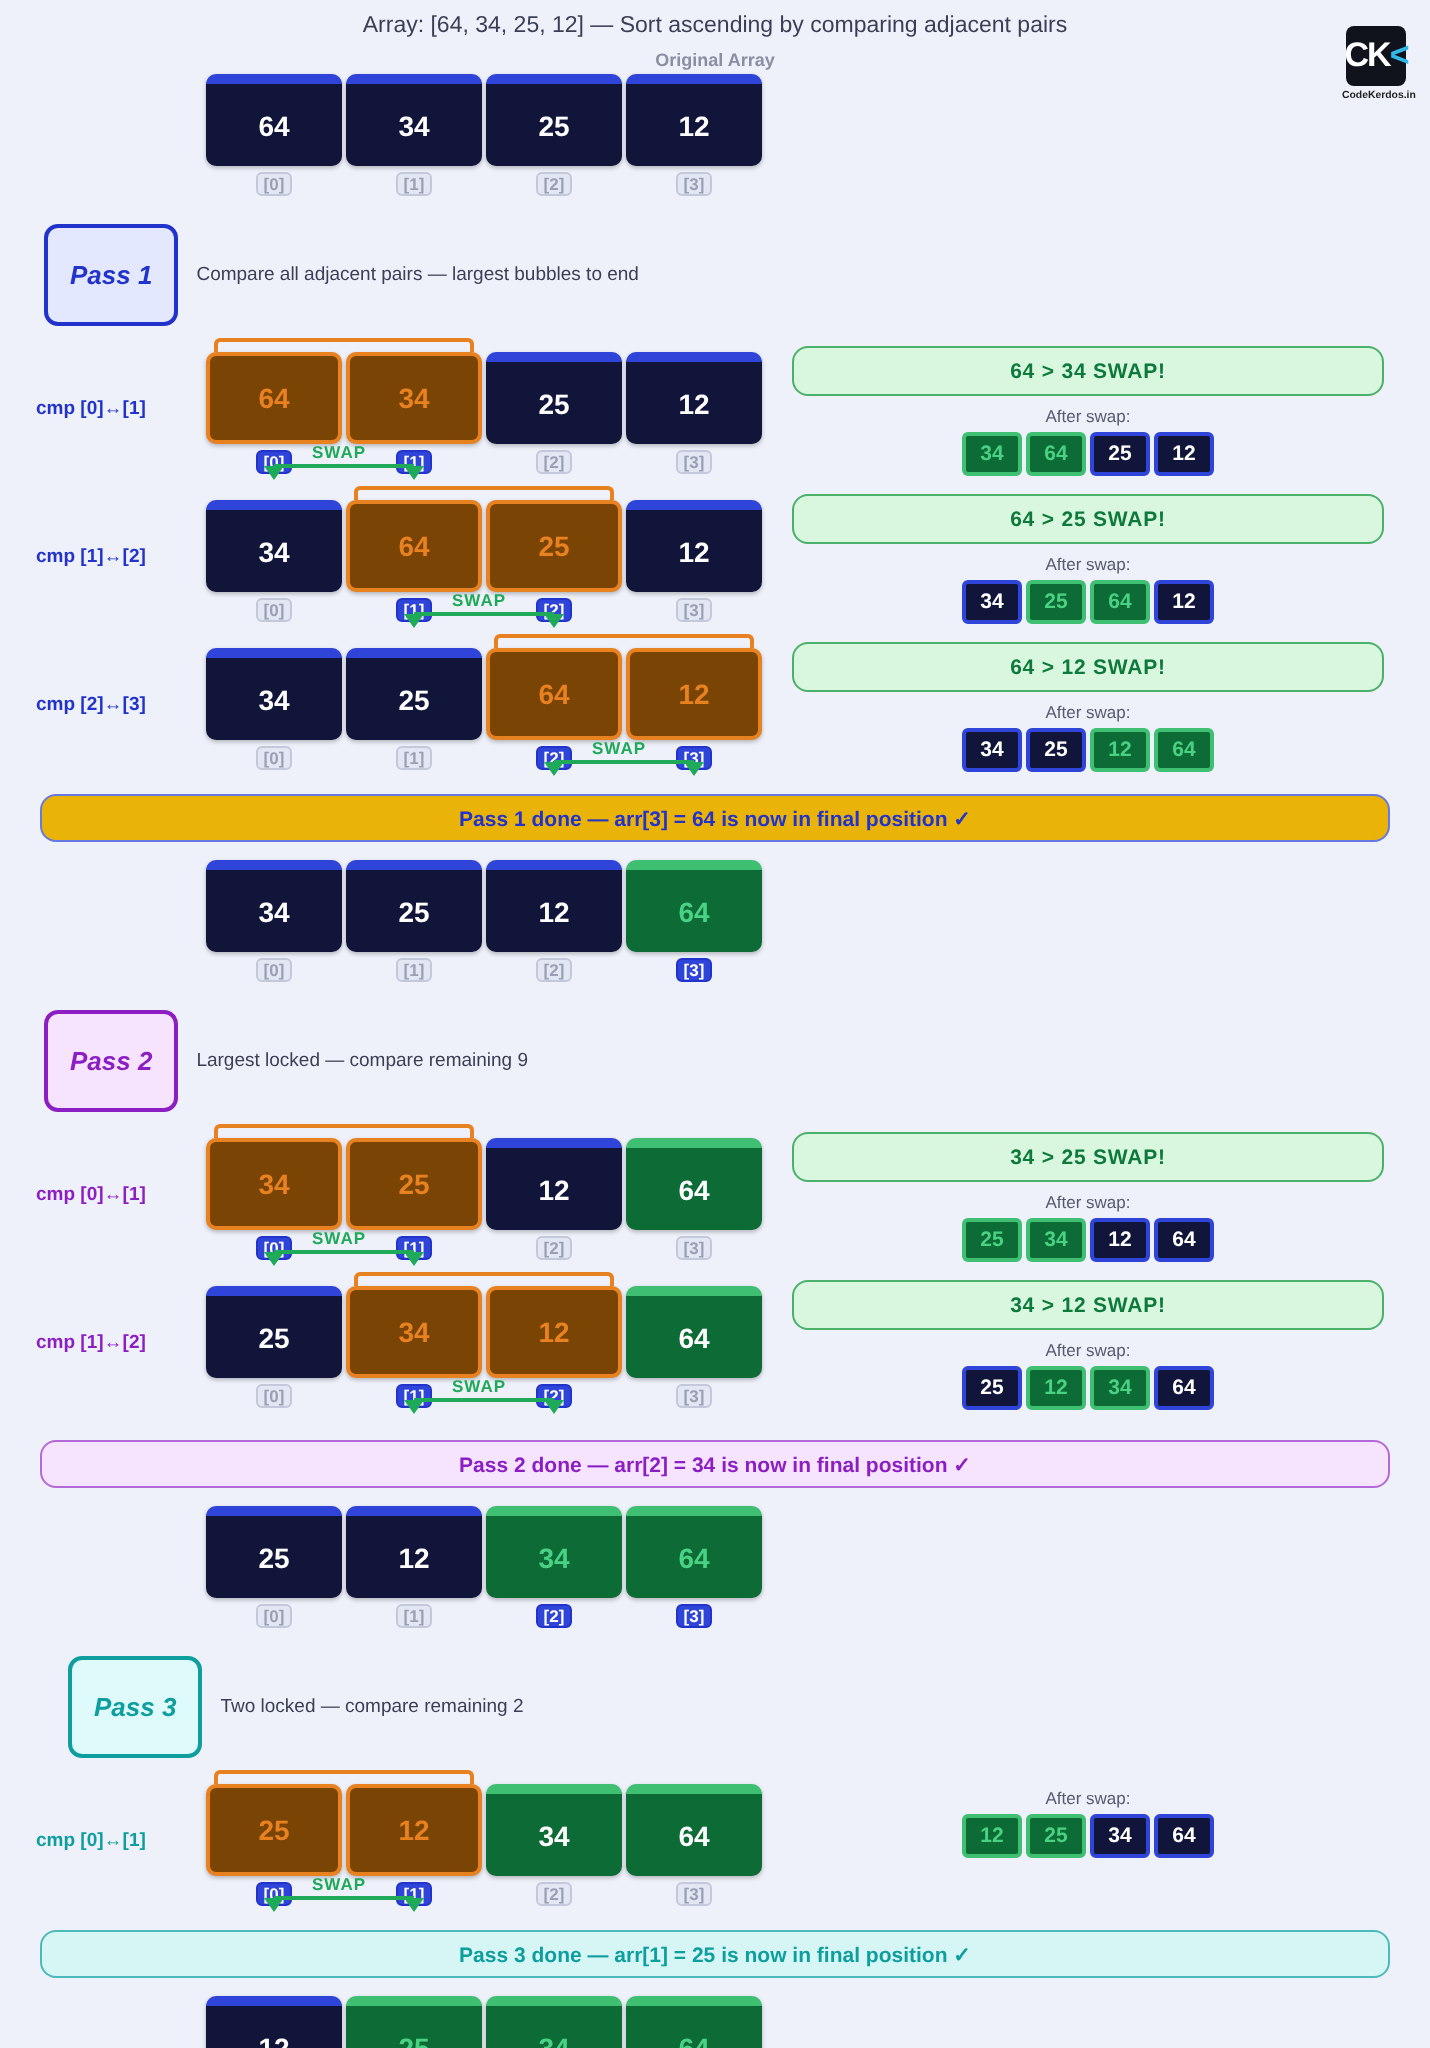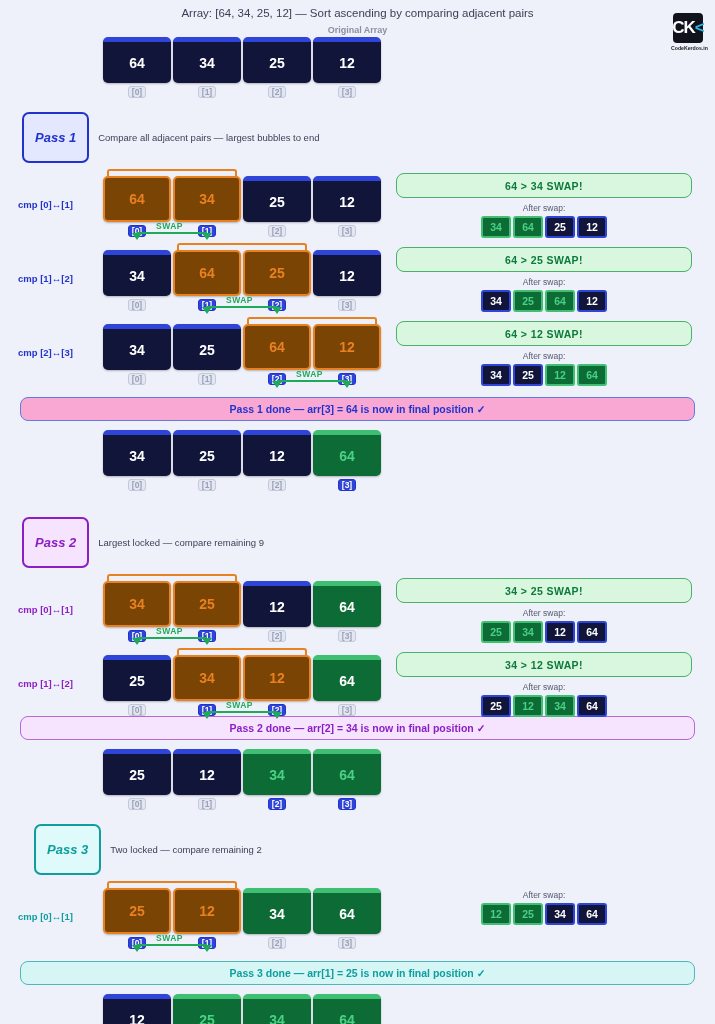--- a/index.html
+++ b/index.html
@@ -132,21 +132,21 @@
     background: #12153a; color: #ffffff; border: 2px solid #2f44d8;
   }
   .mini.hl { background: #0d6b35; border-color: #3fbf72; color: #49d184; }
 
   
   .done-banner {
     height: 24px; margin: 0 20px;
     display: flex; align-items: center; justify-content: center;
     border-radius: 8px; font-size: 10.5px; font-weight: bold;
   }
-  .done-banner.p1 { background: #f9a8d4; border: 1px solid #6679e0; color: #2233cc; }
+  .done-banner.p1 { background: #eab308; border: 1px solid #6679e0; color: #2233cc; }
   .done-banner.p2 { background: #f6e4ff; border: 1px solid #b569d8; color: #8c1fc4; }
   .done-banner.p3 { background: #d6f6f6; border: 1px solid #4dbaba; color: #0e9e9e; }
 
   .state-array { margin-left: 103px; margin-top: 9px; }
 </style>
 </head>
 <body>
 
 <div class="page">
 
@@ -300,21 +300,21 @@
             <div class="cell locked">64</div>
           </div>
           <div class="idx-row">
             <div class="idx"><span>[0]</span></div>
             <div class="idx"><span>[1]</span></div>
             <div class="idx"><span>[2]</span></div>
             <div class="idx hot"><span>[3]</span></div>
           </div>
         </div>
       </div>
-      <div style="margin-top:26px;margin-left:22px;" class="pass-head">
+      <div style="margin-top:14px;margin-left:22px;" class="pass-head">
         <div class="pass-badge p2">Pass 2</div>
         <div class="pass-sub">Largest locked — compare remaining 9</div>
       </div>
       <div class="cmp-row">
         <div class="cmp-label p2">cmp [0]↔[1]</div>
         <div class="cmp-array">
           <div class="arr-wrap">
             <div class="arr-row">
               <div class="cell cmp">34</div>
               <div class="cell cmp">25</div>
@@ -372,21 +372,21 @@
           <div class="result-banner">34 &gt; 12  SWAP!</div>
           <div class="after-label">After swap:</div>
           <div class="mini-row">
             <div class="mini">25</div>
             <div class="mini hl">12</div>
             <div class="mini hl">34</div>
             <div class="mini">64</div>
           </div>
         </div>
       </div>
-      <div style="margin-top:0;">
+      <div style="margin-top:16px;">
         <div class="done-banner p2">Pass 2 done — arr[2] = 34 is now in final position ✓</div>
       </div>
       <div class="state-array">
         <div class="arr-wrap">
           <div class="arr-row">
             <div class="cell">25</div>
             <div class="cell">12</div>
             <div class="cell locked">34</div>
             <div class="cell locked">64</div>
           </div>

